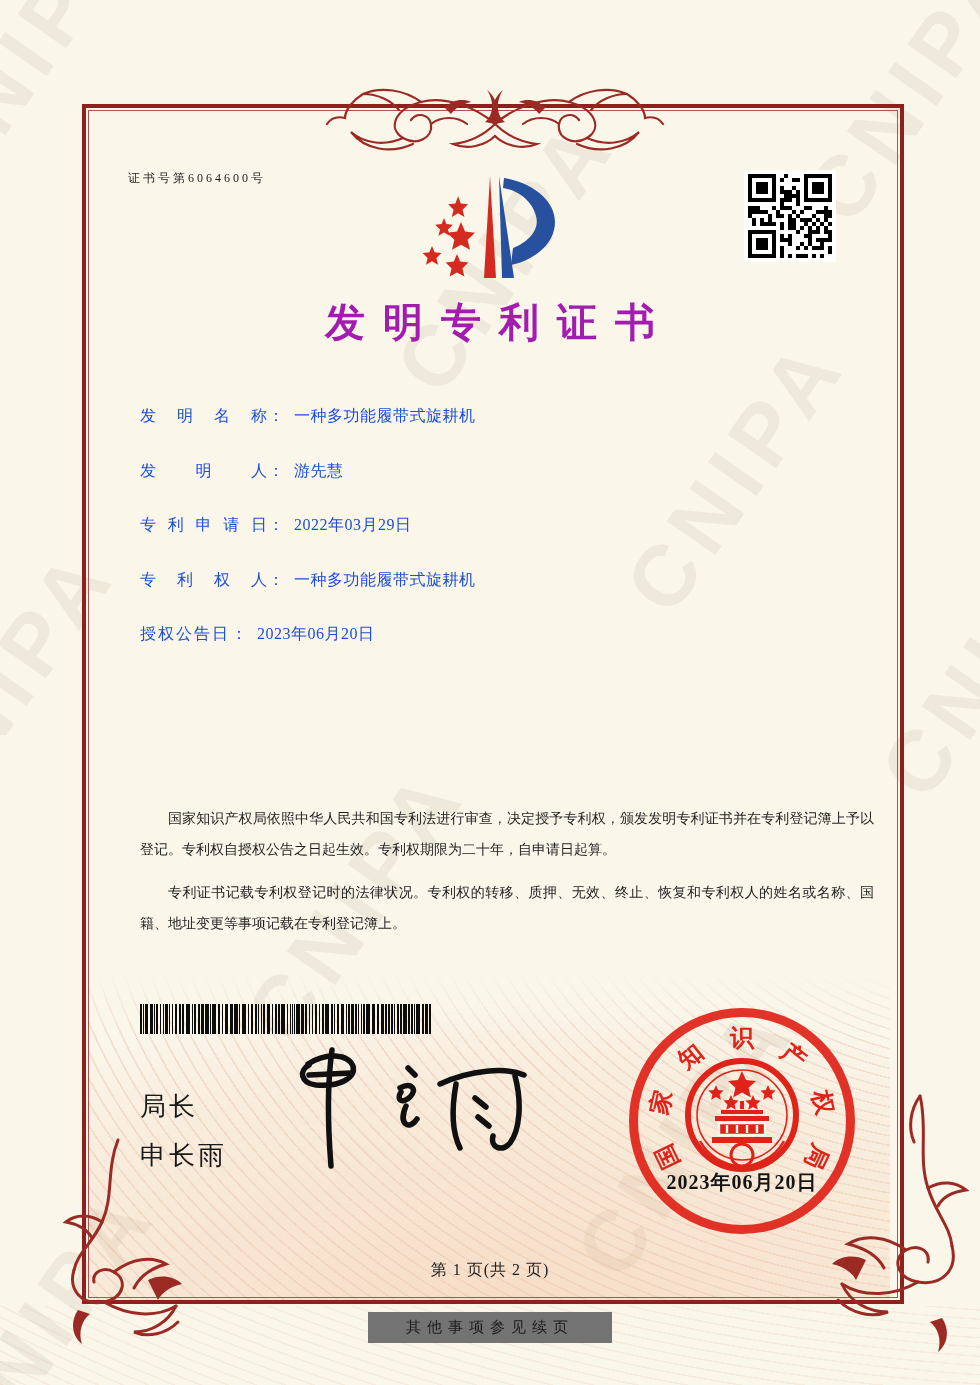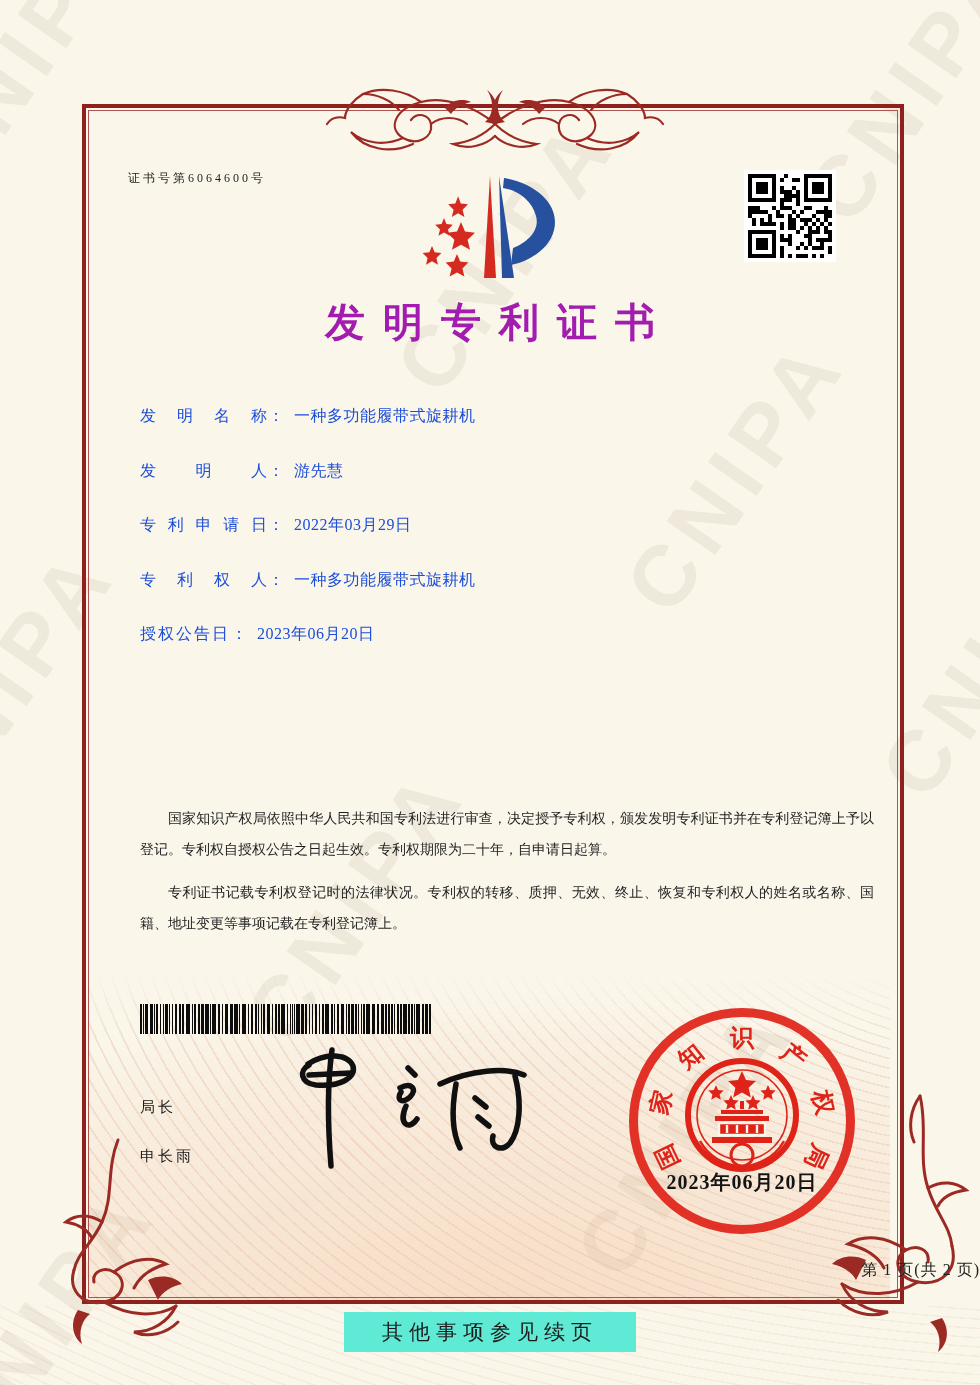--- a/index.html
+++ b/index.html
@@ -43,33 +43,33 @@
   .fval{letter-spacing:0.5px;}
   .grant2{position:absolute;left:350px;top:0;}
   .glabel{letter-spacing:2px;margin-top:47px;}
 
   .paras{left:140px;top:804px;width:734px;font-size:14px;line-height:30.5px;
          text-align:justify;color:#1f1f1f;}
   .paras p{margin:0 0 13px 0;text-indent:2em;}
 
   .barcode{left:140px;top:1004px;}
   .director{left:140px;top:1082px;font-family:"Liberation Sans",sans-serif;
-            font-size:15px;color:#1a1a1a;letter-spacing:3px;line-height:49px;}
+            font-size:26px;color:#1a1a1a;letter-spacing:3px;line-height:49px;}
 
   
   .seal{left:629px;top:1008px;width:226px;height:226px;border-radius:50%;
         border:9px solid rgba(224,36,25,0.93);box-sizing:border-box;}
   .sealch{position:absolute;left:50%;top:50%;font-size:24px;font-weight:bold;
           color:#df2318;transform-origin:center;}
   .seal-date{position:absolute;left:0;top:152px;width:208px;text-align:center;
              font-size:20px;color:#141414;letter-spacing:1px;font-weight:bold;}
 
-  .pagenum{left:0;top:1260px;width:980px;text-align:right;font-size:16px;color:#222;letter-spacing:1px;}
-  .contbox{left:50%;top:1312px;transform:translateX(-50%);background:#5eead4;
-           padding:6px 38px;font-size:21px;letter-spacing:6px;color:#1c1c1c;}
+  .pagenum{left:0;top:1260px;width:980px;text-align:center;font-size:16px;color:#222;letter-spacing:1px;}
+  .contbox{left:50%;top:1312px;transform:translateX(-50%);background:#737373;
+           padding:6px 38px;font-size:15px;letter-spacing:6px;color:#1c1c1c;}
 
   .orn{color:#9c2a24;}
 </style>
 </head>
 <body>
 
 <div id="wmLayer" class="abs" style="left:0;top:0;width:980px;height:1385px;overflow:hidden;">
     <div class="wm" style="left: -130px; top: 5px;">CNIPA</div>
     <div class="wm" style="left: 760px; top: 35px;">CNIPA</div>
     <div class="wm" style="left: 350px; top: 205px;">CNIPA</div>

